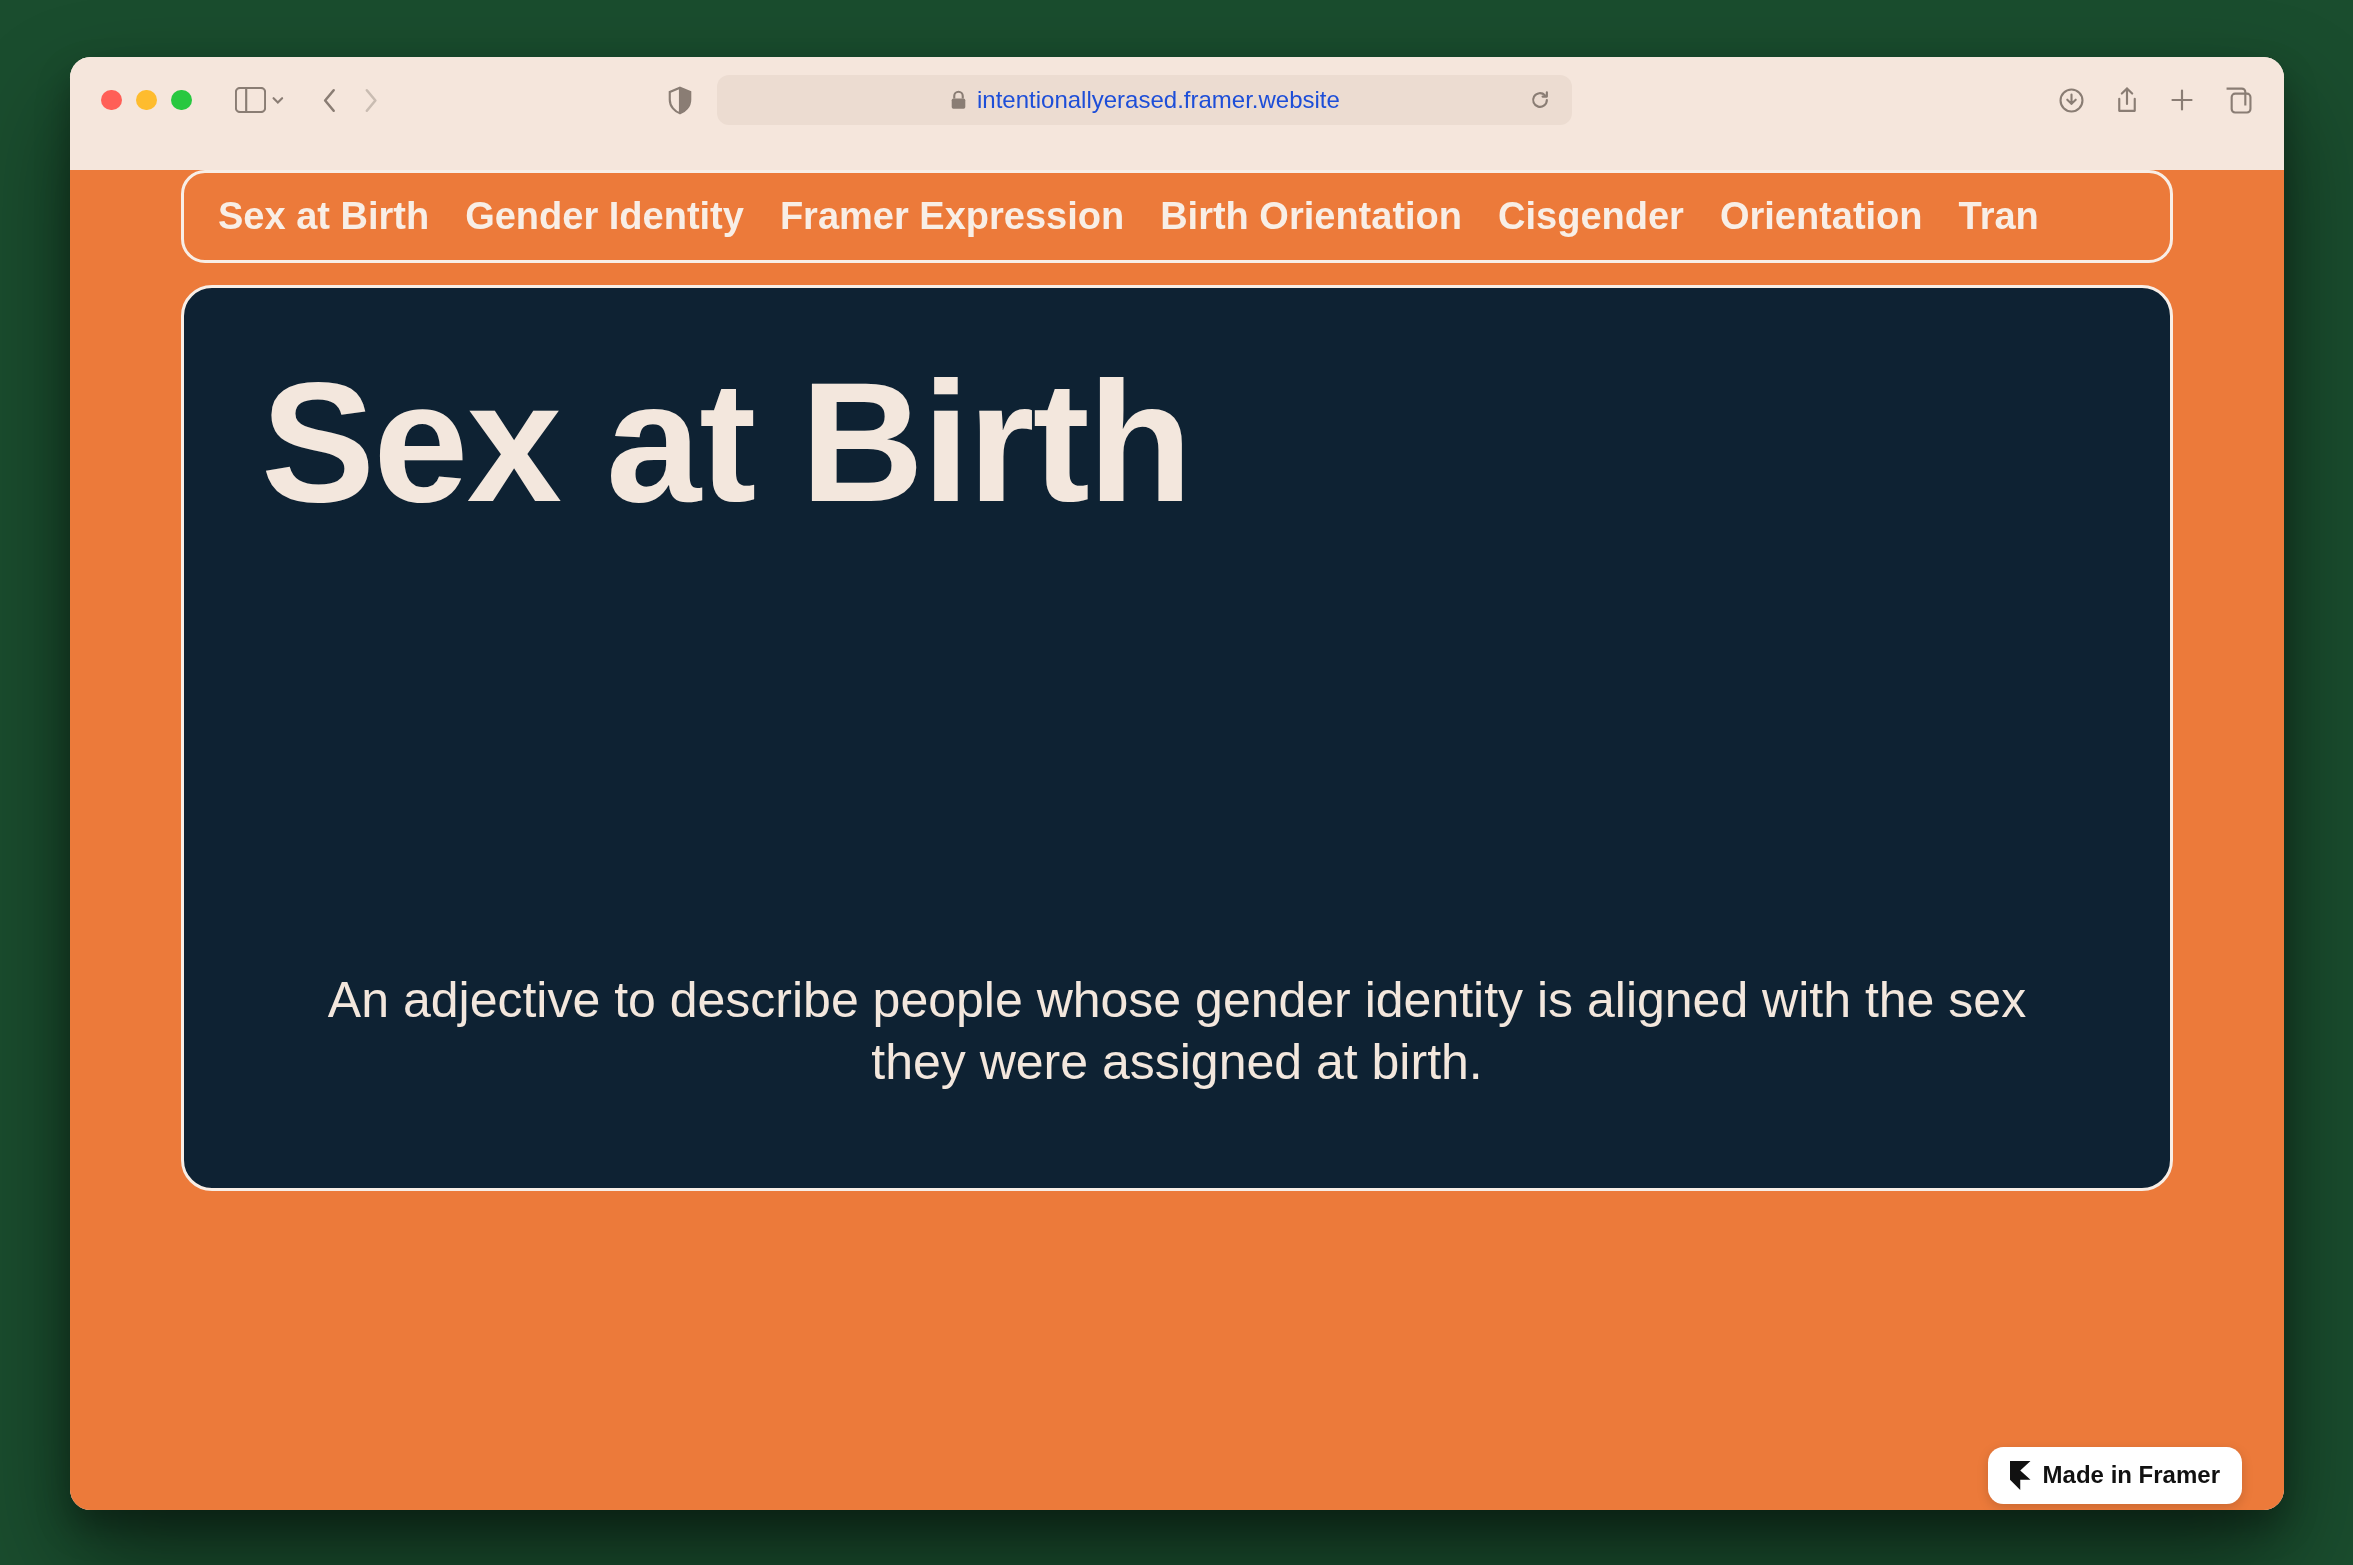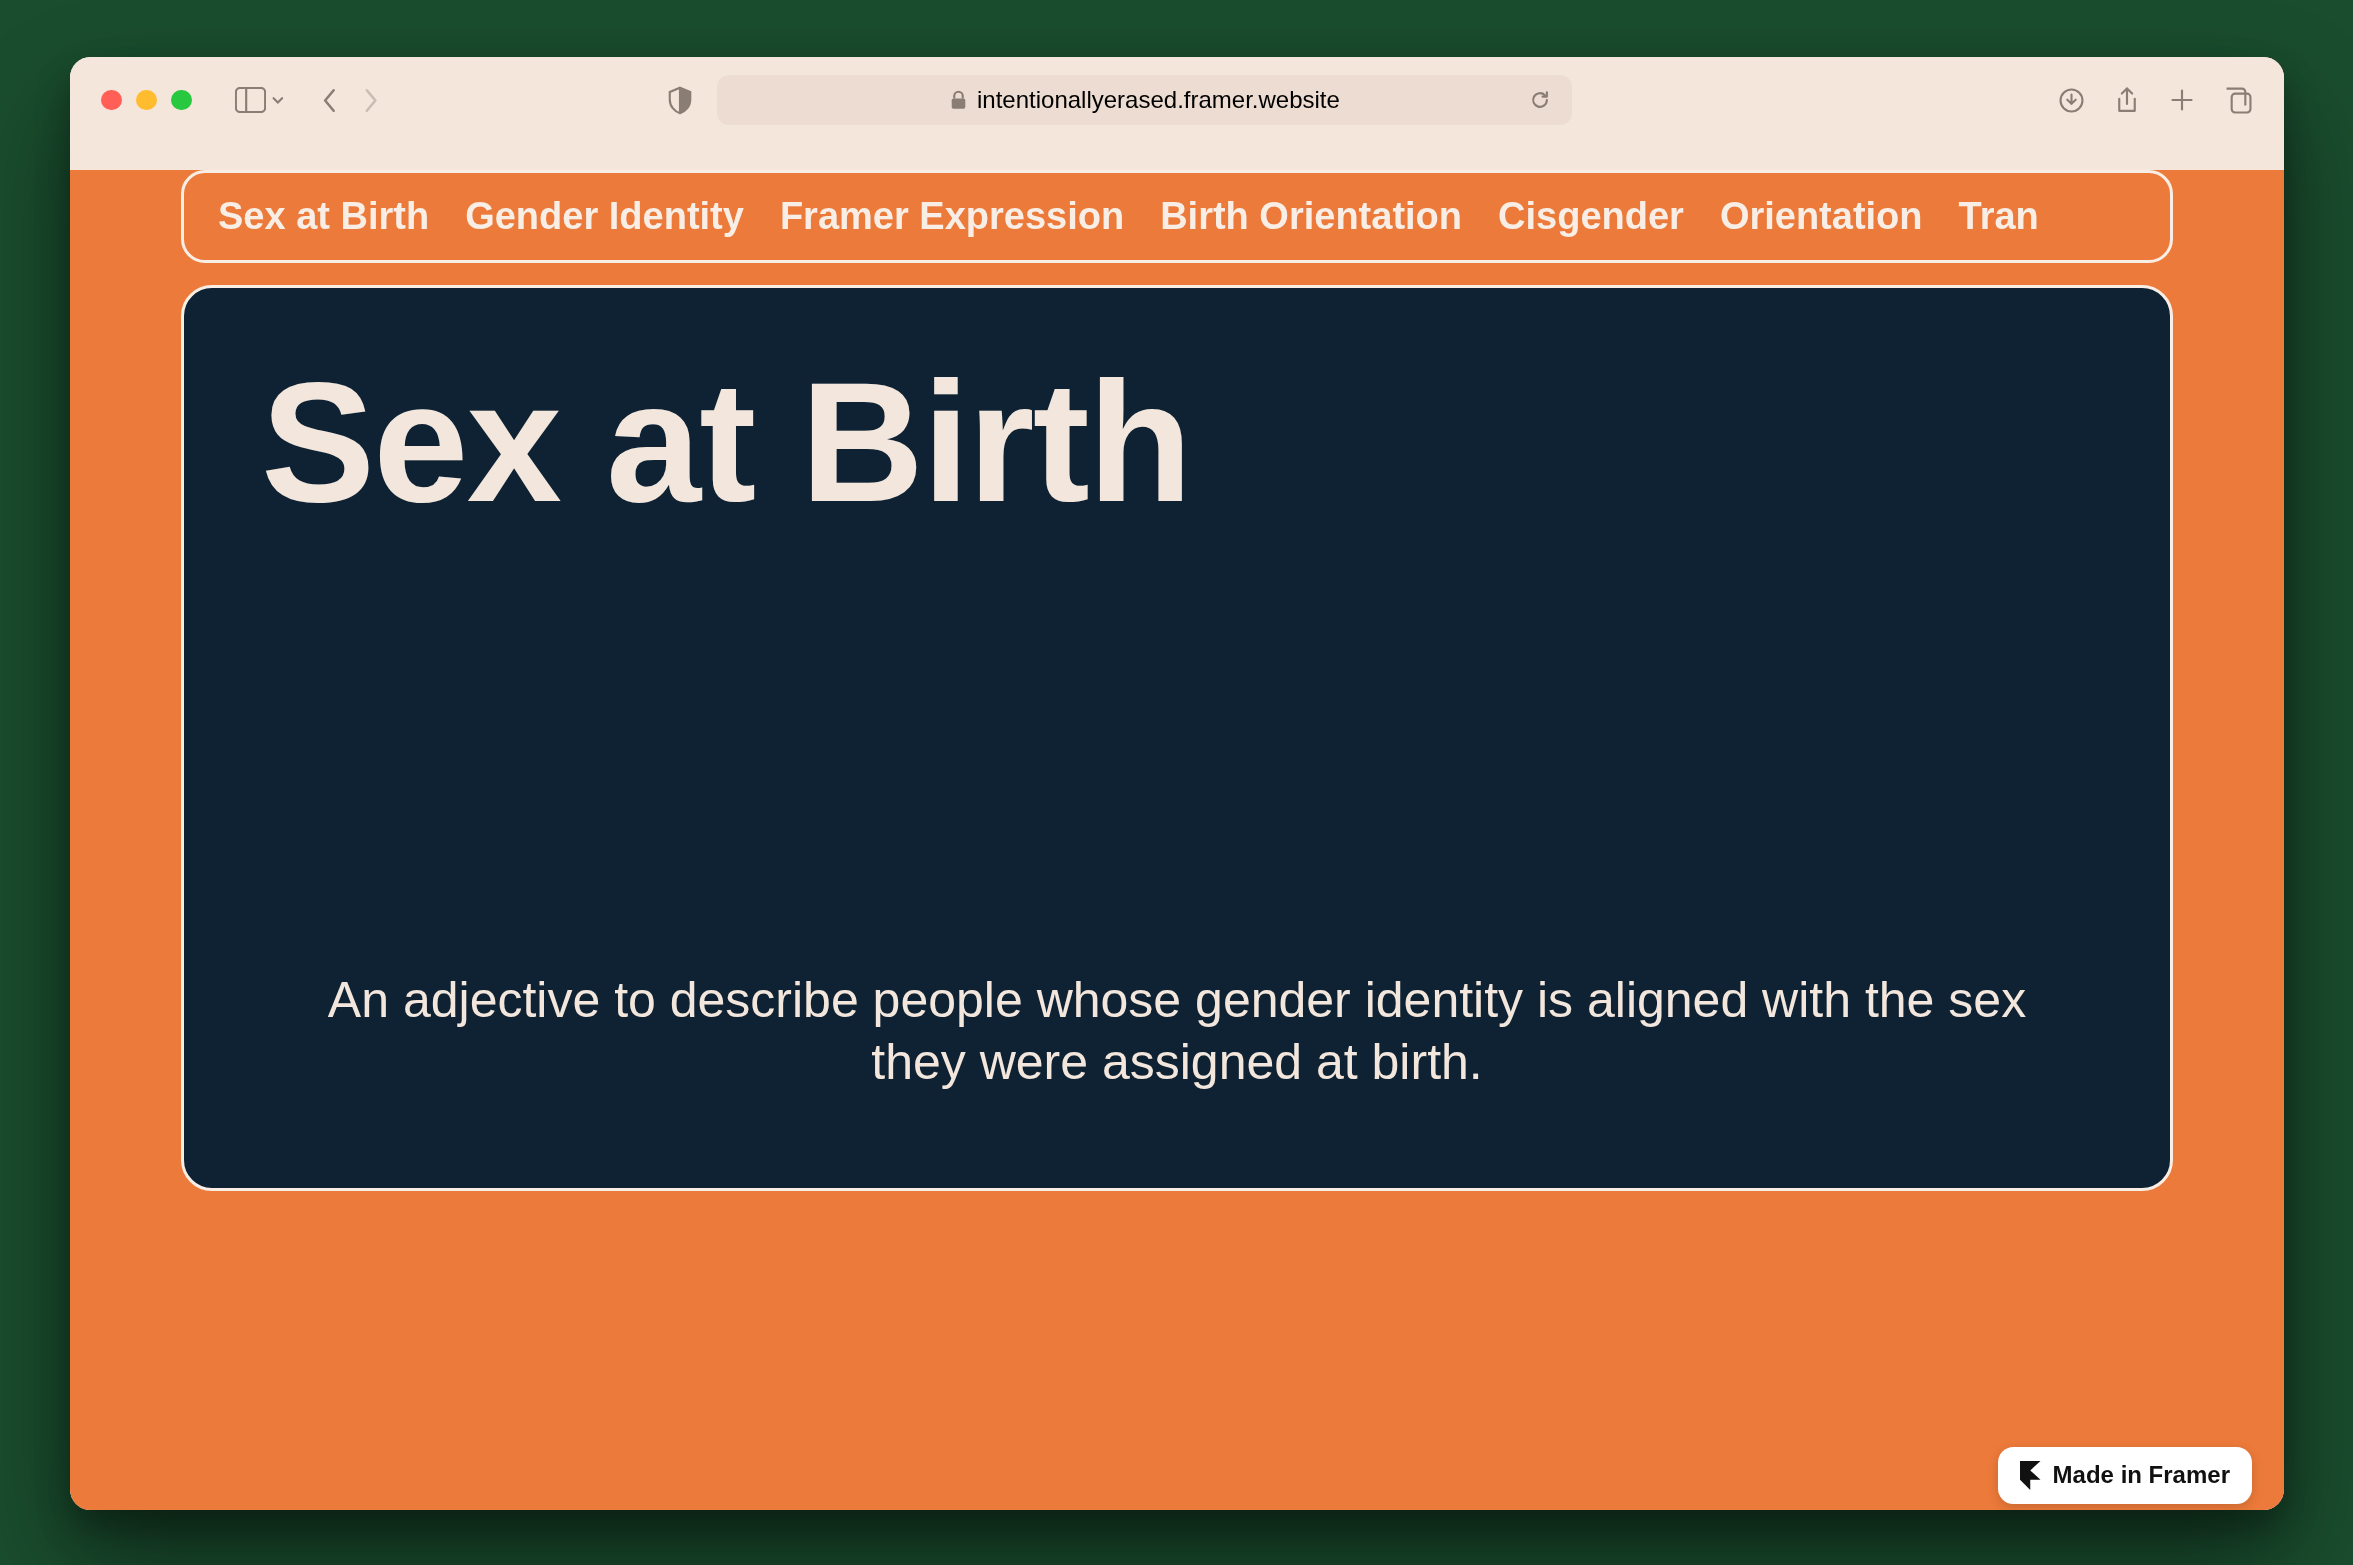--- a/index.html
+++ b/index.html
@@ -50,21 +50,21 @@
   .spacer-sm { flex: 0 0 auto; width: 239px; }
   .addr {
     flex: 0 0 855px;
     height: 50px;
     background: #ecdcd1;
     border-radius: 12px;
     display: flex;
     align-items: center;
     justify-content: center;
     gap: 10.3px;
-    color: #000000;
+    color: #1d4ed8;
     font-size: 24px;
     position: relative;
   }
   .addr .lock { color: #8a7d74; }
   .addr .reload { position:absolute; right: 20.5px; color:#8a7d74; }
   .chrome-right { display:flex; gap: 29px; margin-left: auto; align-items:center; }
   
   .page {
     height: calc(100% - 87px);
     background: #ec7a3a;
@@ -135,21 +135,21 @@
     margin-top:auto;
     color:#f3e7dd;
     font-size: 50px;
     font-weight:400;
     text-align:center;
     line-height: 1.25;
     padding: 0 17px;
   }
   .framer-badge {
     position:absolute;
-    right: 32px;
+    right: 42px;
     bottom: 32px;
     background:#fff;
     border-radius: 15.4px;
     padding: 13.7px 22px;
     display:flex;
     align-items:center;
     gap: 12px;
     font-weight:800;
     font-size: 24px;
     color:#111;

